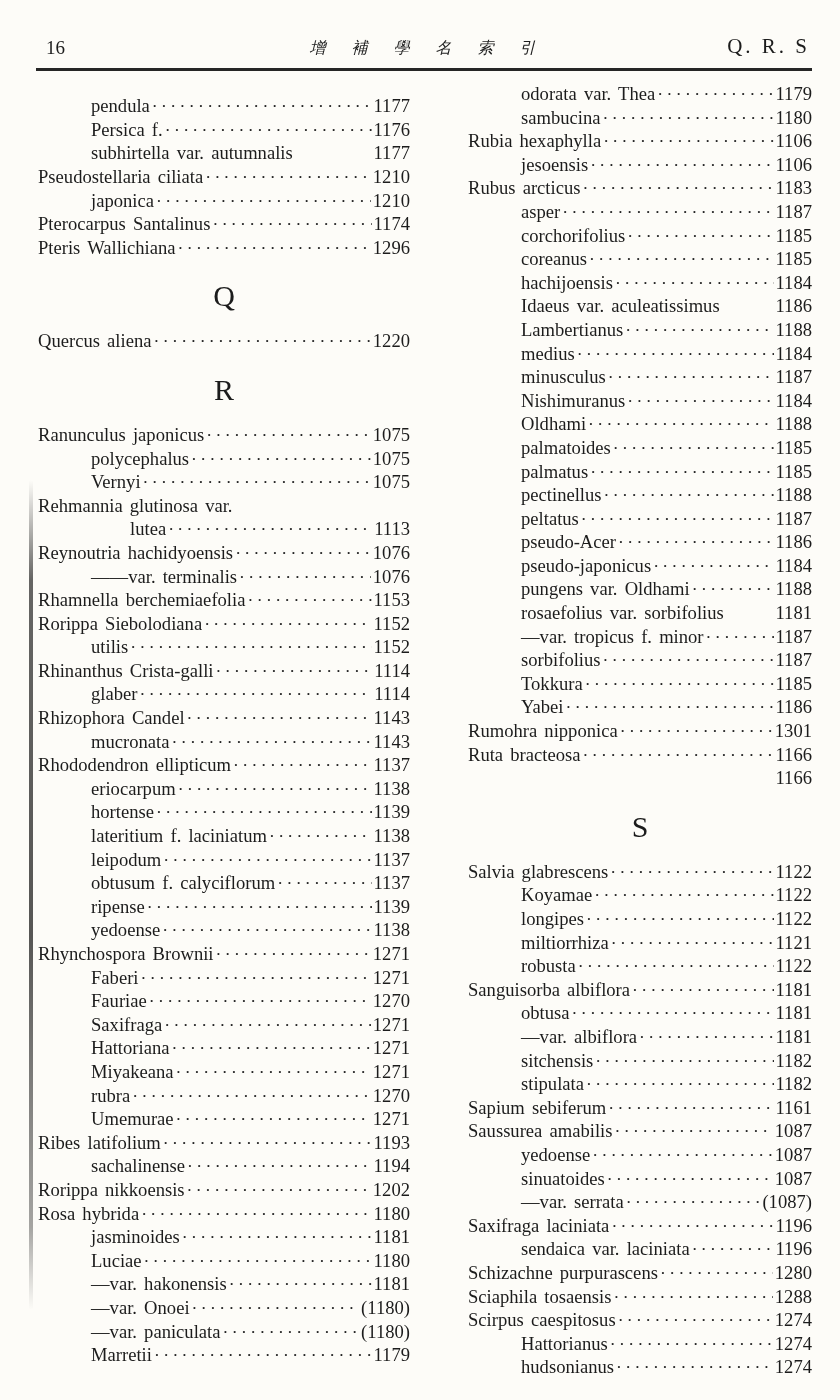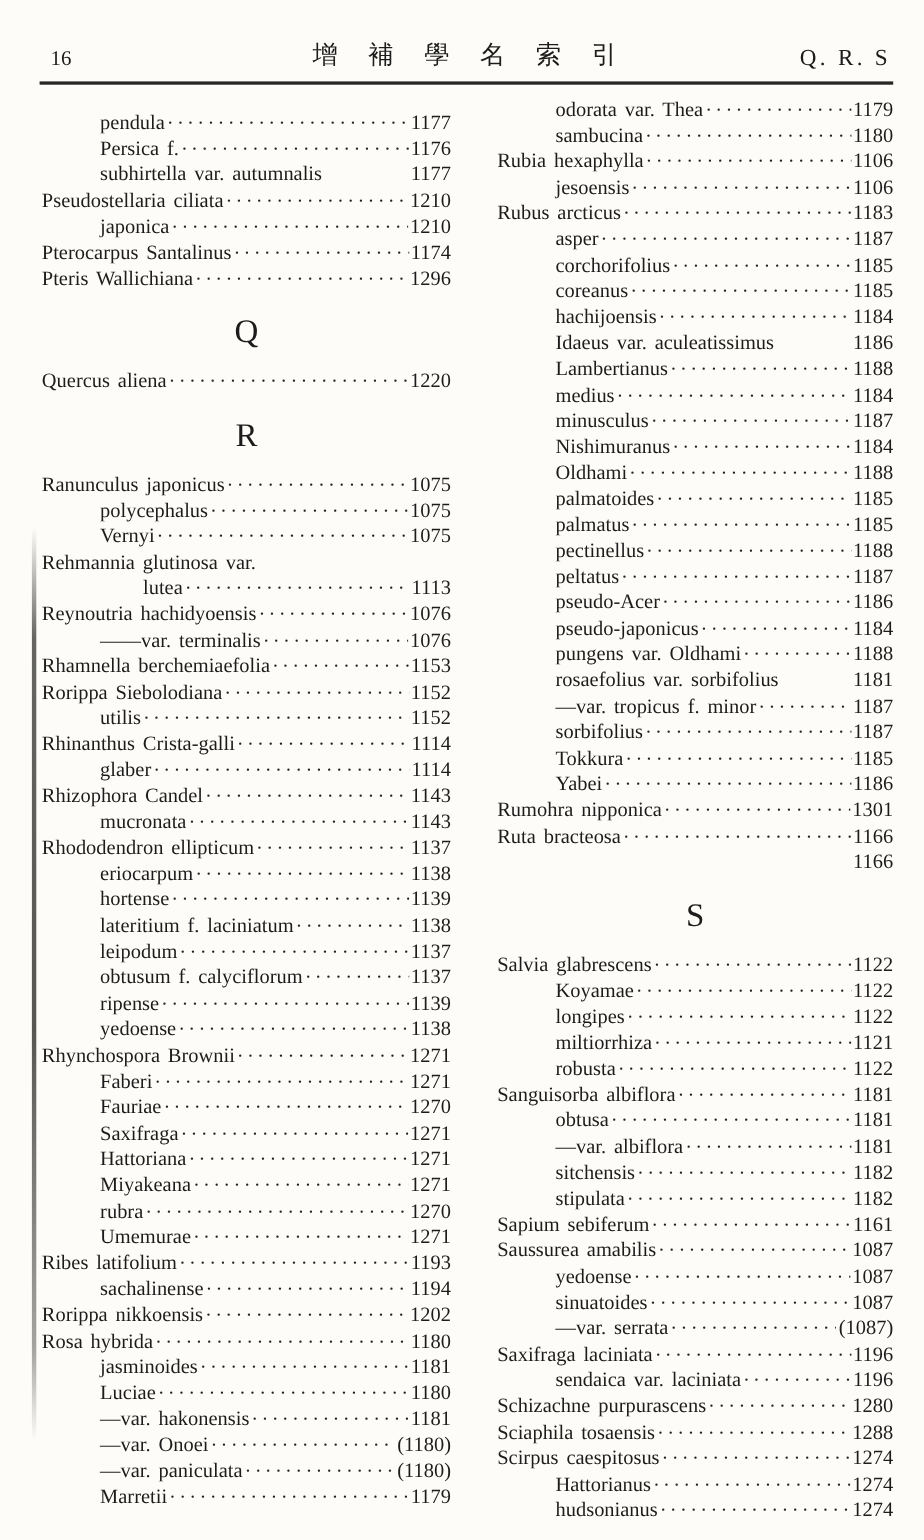--- a/index.html
+++ b/index.html
@@ -14,21 +14,21 @@
   .page { position: relative; width: 840px; height: 1400px; }
 
   
   .page-header {
     display: grid;
     grid-template-columns: 1fr auto 1fr;
     align-items: flex-end;
     padding: 34px 30px 0 46px;
   }
   .page-num { font-size: 19px; text-align: left; }
-  .page-title { font-size: 23px; letter-spacing: 11px; text-align: right; white-space: nowrap; }
+  .page-title { font-size: 16px; letter-spacing: 11px; text-align: right; white-space: nowrap; font-style: italic; }
   .corner { font-size: 21px; letter-spacing: 3px; text-align: right; }
 
   .rule {
     margin: 9px 28px 0 36px;
     border-top: 3px solid #262626;
     height: 0;
   }
 
   
   .content {
@@ -37,21 +37,21 @@
     padding: 11px 28px 0 38px;
   }
   .col-left { width: 372px; flex: 0 0 auto; }
   .col-divider {
     flex: 0 0 auto;
     width: 0;
     border-left: 2px solid #2b2b2b;
     margin-left: 11px;
     margin-bottom: 8px;
   }
-  .col-right { flex: 1 1 auto; padding-left: 29px; min-width: 0; }
+  .col-right { flex: 1 1 auto; padding-left: 29px; min-width: 0; margin-left: 16px; }
 
   
   .entry {
     display: flex;
     align-items: baseline;
     font-size: 18.6px;
     line-height: 23.6px;
     height: 23.6px;
     white-space: nowrap;
     word-spacing: 2.5px;

